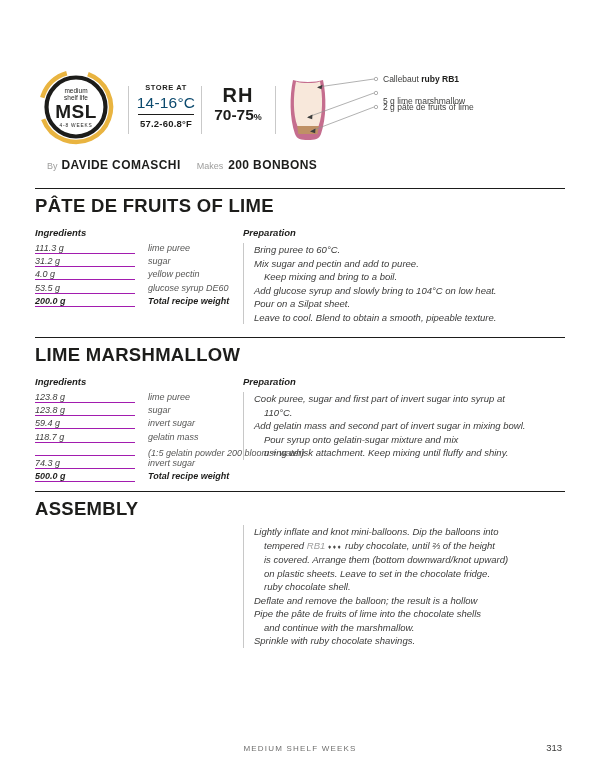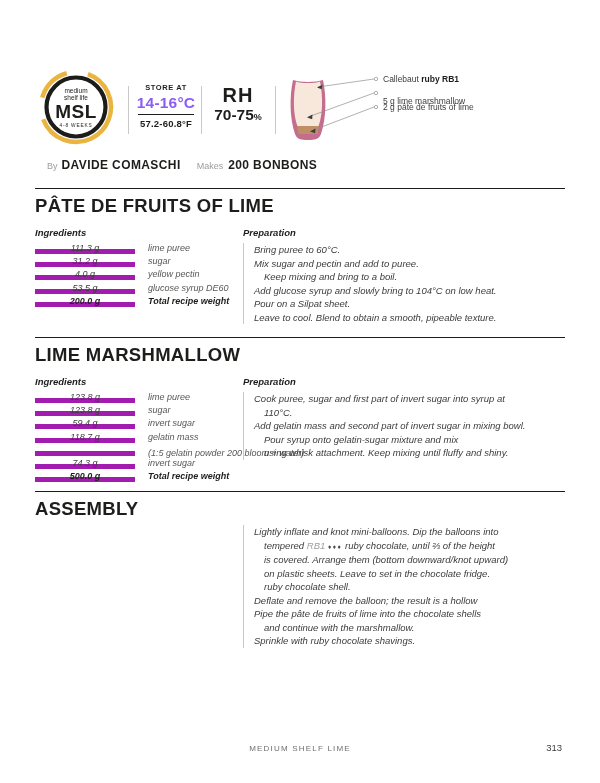--- a/index.html
+++ b/index.html
@@ -7,21 +7,21 @@
         font-family:"Liberation Sans",sans-serif;color:#1d1d1b;}
   .content{position:absolute;left:35px;top:0;width:530px;}
 
   
   .header{position:relative;height:80px;margin-top:70px;}
   .badge-svg{position:absolute;left:2px;top:-2px;width:78px;height:78px;}
   .hdiv{position:absolute;width:1px;background:#c9c9c9;top:16px;height:48px;}
   .hdiv1{left:93px;}.hdiv2{left:166px;}.hdiv3{left:240px;}
   .store{position:absolute;left:98px;top:13px;width:66px;text-align:center;}
   .store-label{font-size:7.5px;font-weight:bold;letter-spacing:.6px;color:#1d1d1b;}
-  .store-c{font-size:15.5px;font-weight:bold;color:#8b5cf6;margin-top:2px;letter-spacing:.2px;}
+  .store-c{font-size:15.5px;font-weight:normal;color:#0c4a6e;margin-top:2px;letter-spacing:.2px;}
   .store-rule{height:1px;background:#1d1d1b;margin:2px 5px 3px;}
   .store-f{font-size:9.5px;font-weight:bold;color:#1d1d1b;letter-spacing:.2px;}
   .rh{position:absolute;left:172px;top:15px;width:62px;text-align:center;}
   .rh-label{font-size:20px;font-weight:bold;letter-spacing:1px;line-height:20px;}
   .rh-value{font-size:15.5px;font-weight:bold;margin-top:1px;}
   .rh-unit{font-size:9px;font-weight:bold;}
   .diagram-svg{position:absolute;left:253px;top:4px;width:96px;height:72px;}
   .callouts{position:absolute;left:348px;top:4px;}
   .callout{position:absolute;white-space:nowrap;font-size:8.5px;color:#3c3c3b;line-height:10px;}
   .callout1{top:0;}.callout2{top:22px;}.callout3{top:28px;}
@@ -35,22 +35,22 @@
   
   .recipe-section{border-top:1.5px solid #1d1d1b;}
   .sec1{margin-top:16px;}.sec2{margin-top:13px;}.sec3{margin-top:7px;}
   .recipe-section h2{font-size:18.5px;font-weight:bold;color:#1d1d1b;letter-spacing:.3px;
                      margin:6px 0 0 0;line-height:22px;}
   .cols{display:flex;margin-top:10px;font-style:italic;}
   .no-label .cols{margin-top:5px;}
   .ingredients{width:208px;flex:none;}
   .col-label{font-size:9.5px;font-weight:bold;color:#1d1d1b;margin-bottom:4px;height:12px;}
   .ing-row{display:flex;align-items:baseline;height:13.2px;}
-  .ing-amount{flex:none;width:100px;text-align:center;font-size:9px;color:#3c3c3b;
-              border-bottom:5px solid #a21caf;height:11px;line-height:11px;box-sizing:border-box;}
+  .ing-amount{flex:none;width:100px;text-align:left;font-size:9px;color:#3c3c3b;
+              border-bottom:1px solid #a21caf;height:11px;line-height:11px;box-sizing:border-box;}
   .ing-name{font-size:9px;color:#575756;margin-left:13px;white-space:nowrap;}
   .ing-row.total .ing-amount,.ing-row.total .ing-name{font-weight:bold;color:#1d1d1b;}
   .preparation{flex:1;}
   .prep-lines{border-left:1px solid #c8c8c8;padding-left:10px;}
   .prep-line{font-size:9.5px;line-height:13.5px;color:#3c3c3b;white-space:nowrap;}
   .prep-line.indent{padding-left:10px;}
   .seg-muted{color:#9d9d9c;}
   .seg-drops{font-size:6.5px;letter-spacing:1.5px;color:#4a4a48;}
 
   
@@ -237,15 +237,15 @@
               <div class="prep-line"><span>Pipe the pâte de fruits of lime into the chocolate shells</span></div>
               <div class="prep-line indent"><span>and continue with the marshmallow.</span></div>
               <div class="prep-line"><span>Sprinkle with ruby chocolate shavings.</span></div>
             </div>
         </div>
       </div>
     </div>
 
   </div>
 
-  <div class="footer-left">MEDIUM SHELF LIME</div>
+  <div class="footer-left">MEDIUM SHELF WEEKS</div>
   <div class="footer-page">313</div>
 </div>
 
 </body></html>

